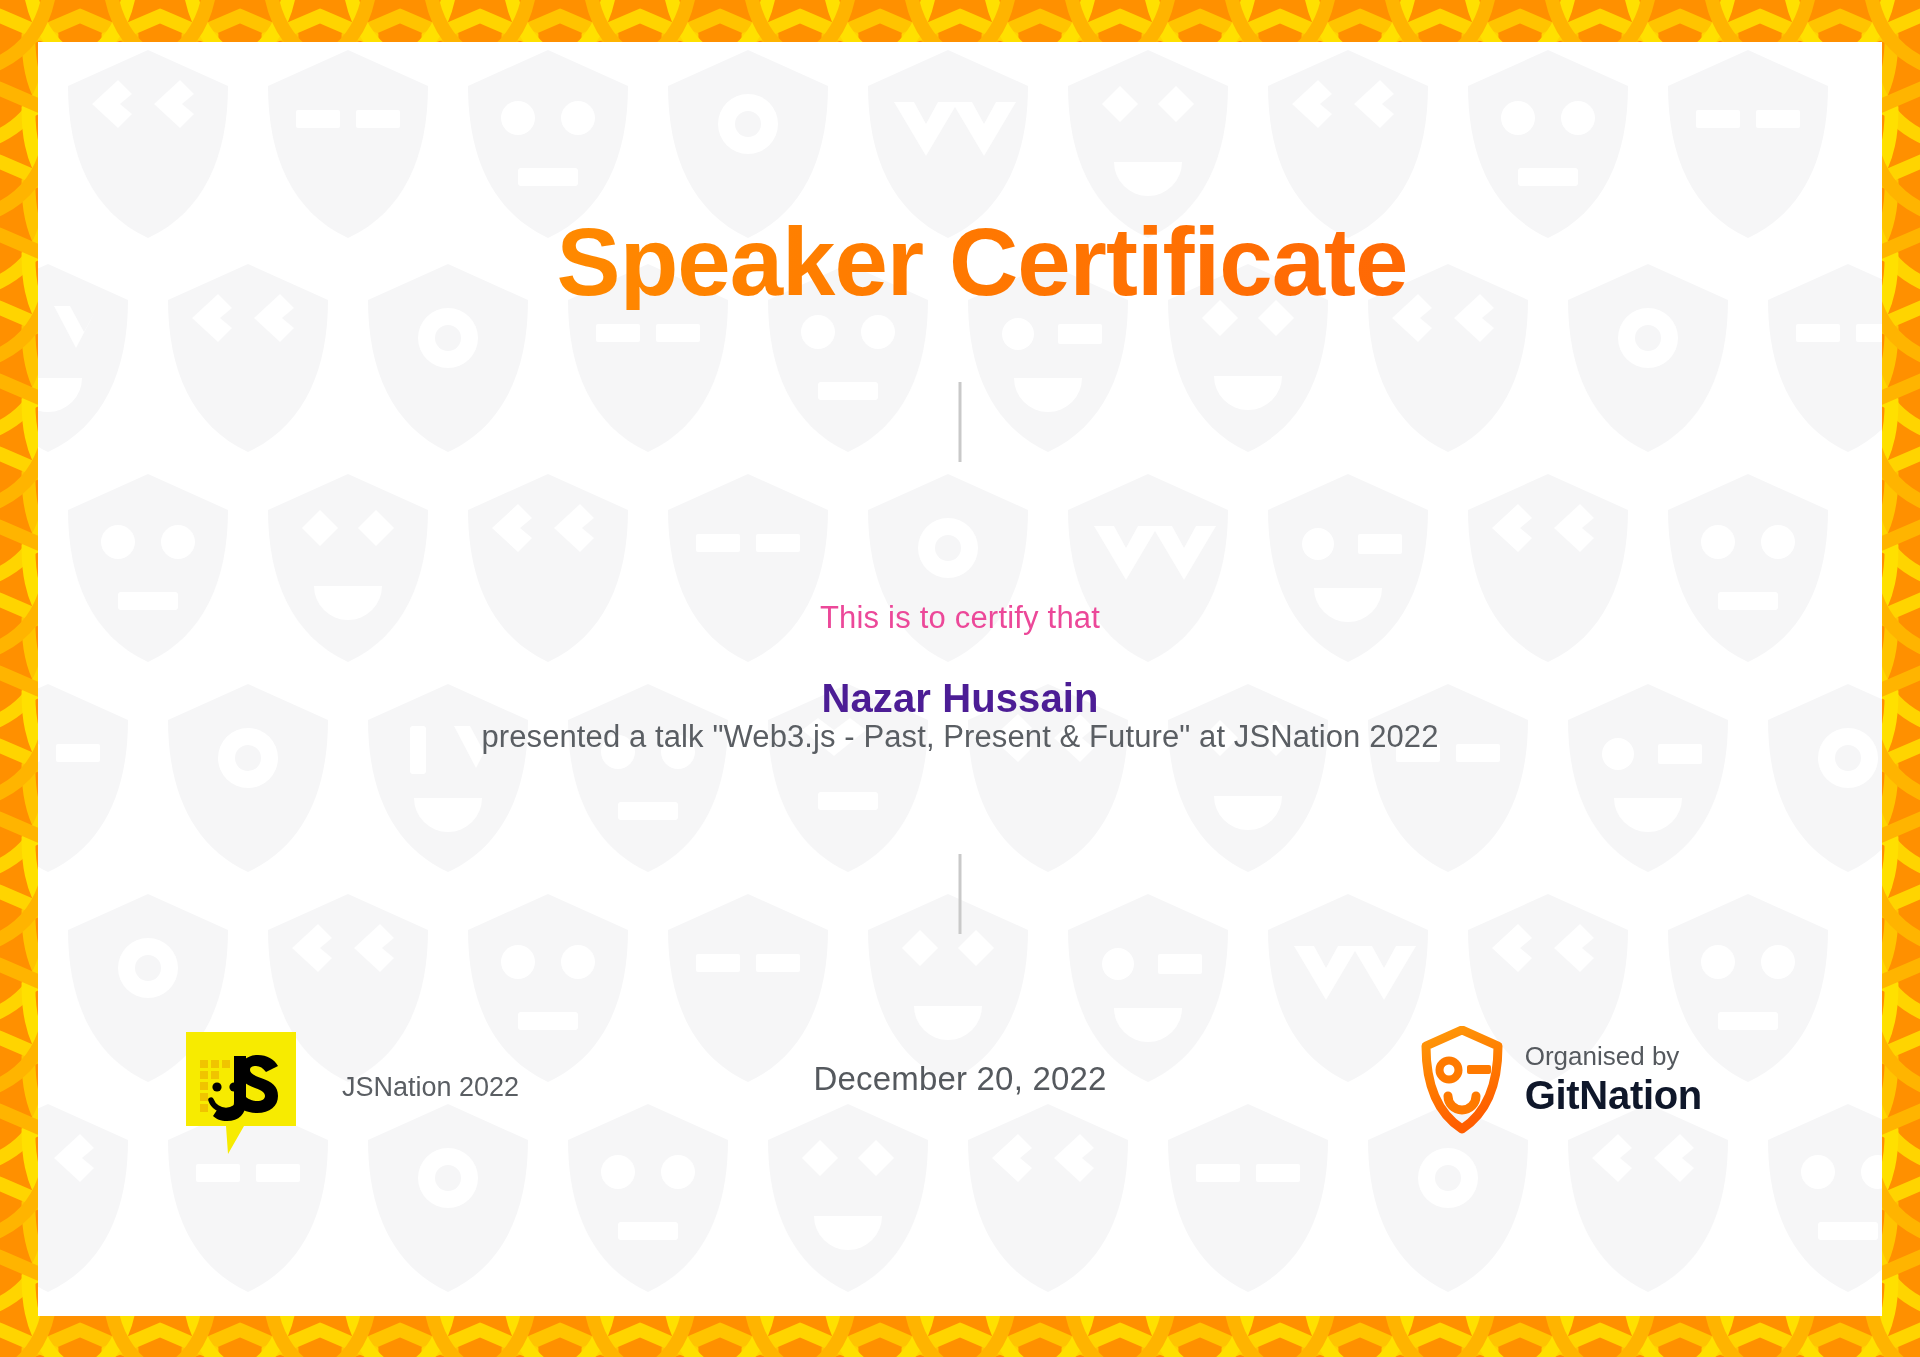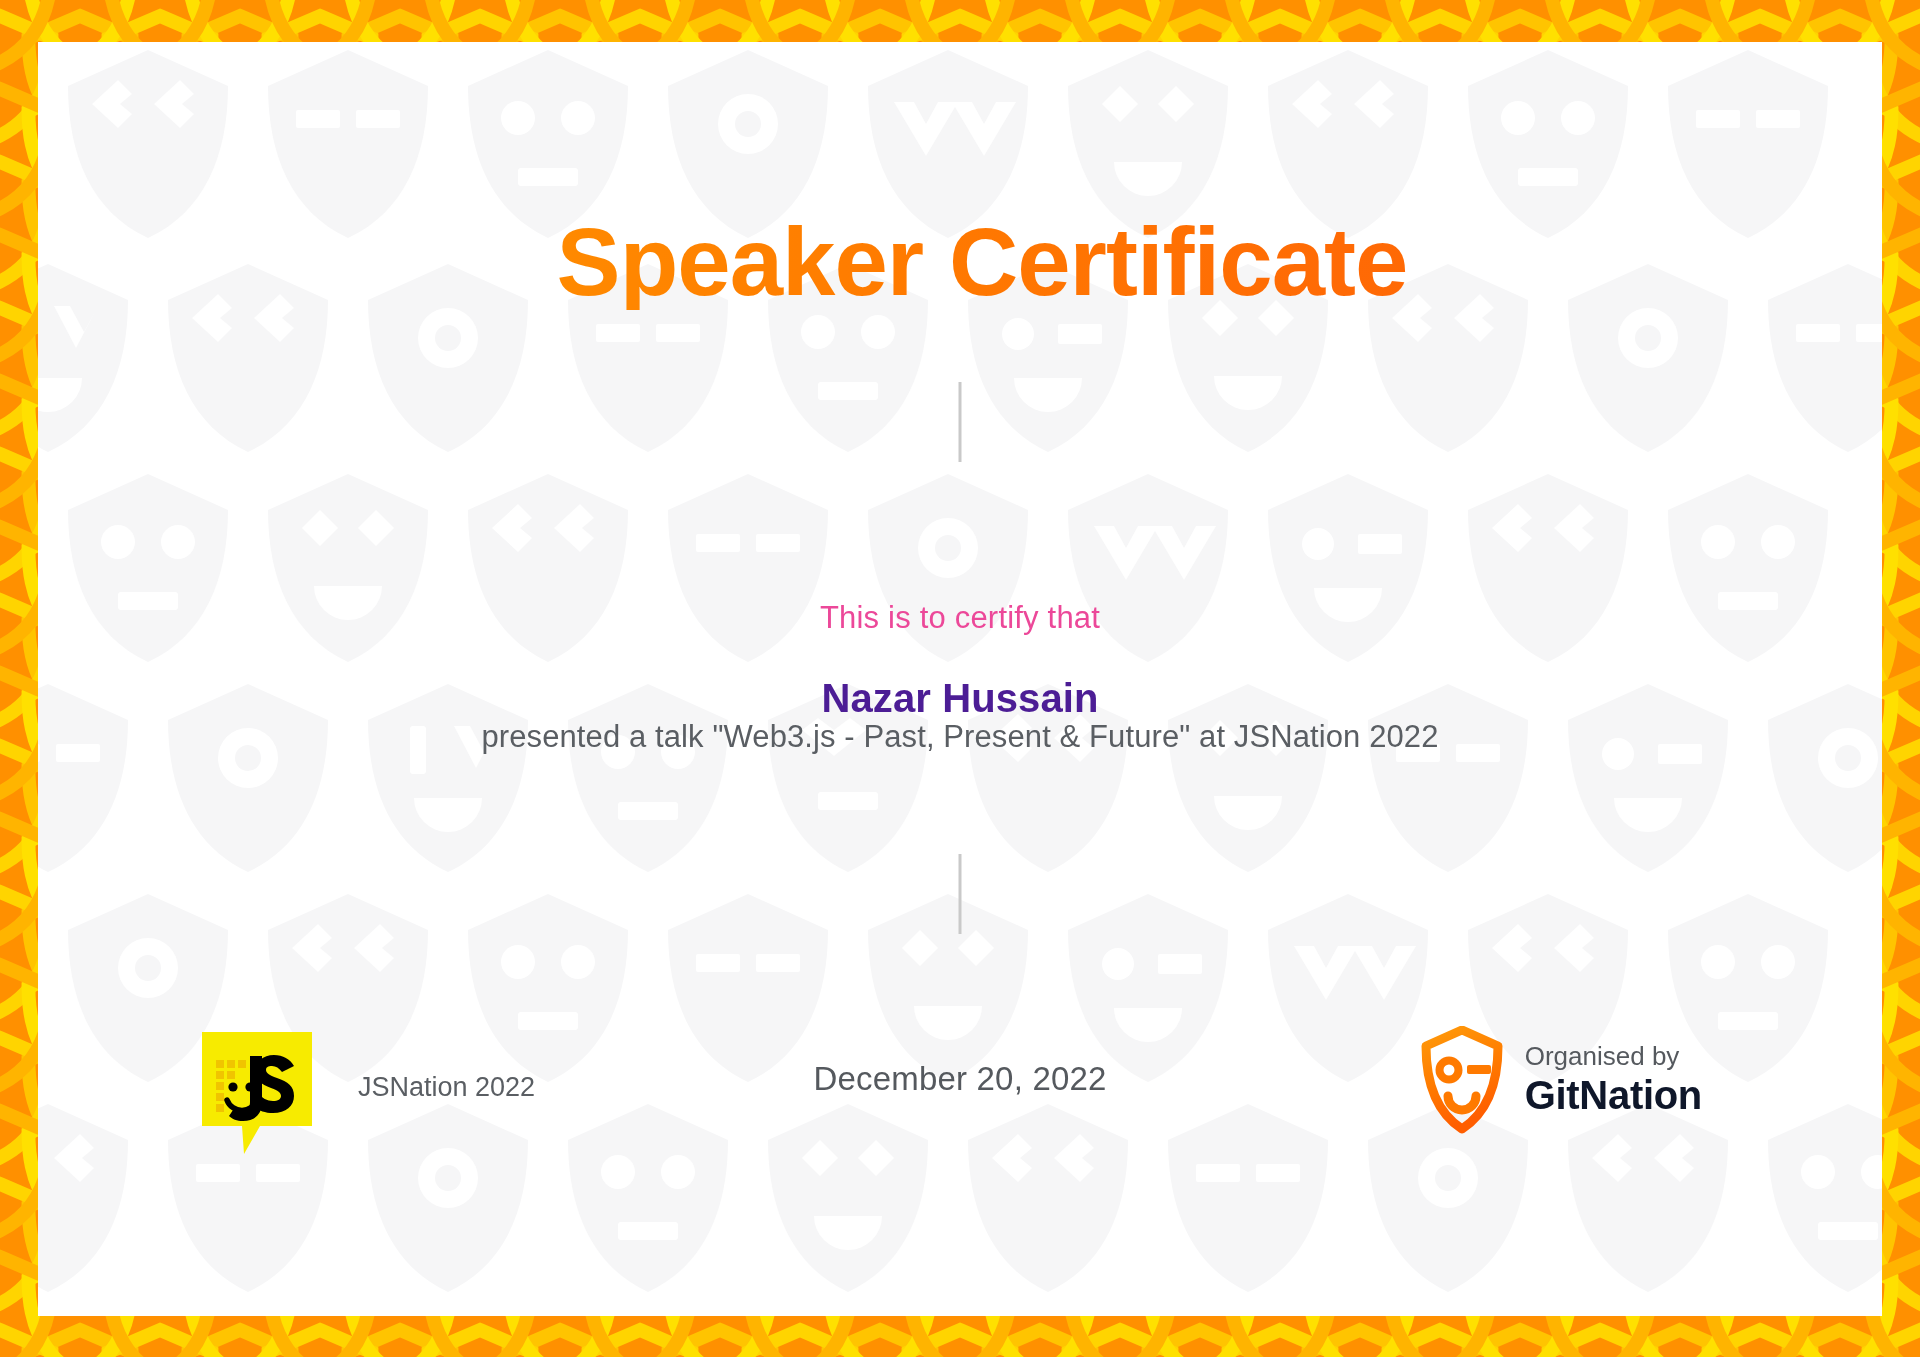--- a/index.html
+++ b/index.html
@@ -107,21 +107,21 @@
   
   .footer{
     position:absolute;
     left:0;right:0;top:990px;
     height:180px;
   }
 
   
   .event-brand{
     position:absolute;
-    left:164px;top:0;
+    left:148px;top:0;
     display:flex;align-items:center;justify-content:flex-end;
   }
   .js-logo{
     position:relative;
     width:110px;height:110px;
     flex:0 0 auto;
   }
   .js-label{
     margin-left:46px;
     font-size:27px;

